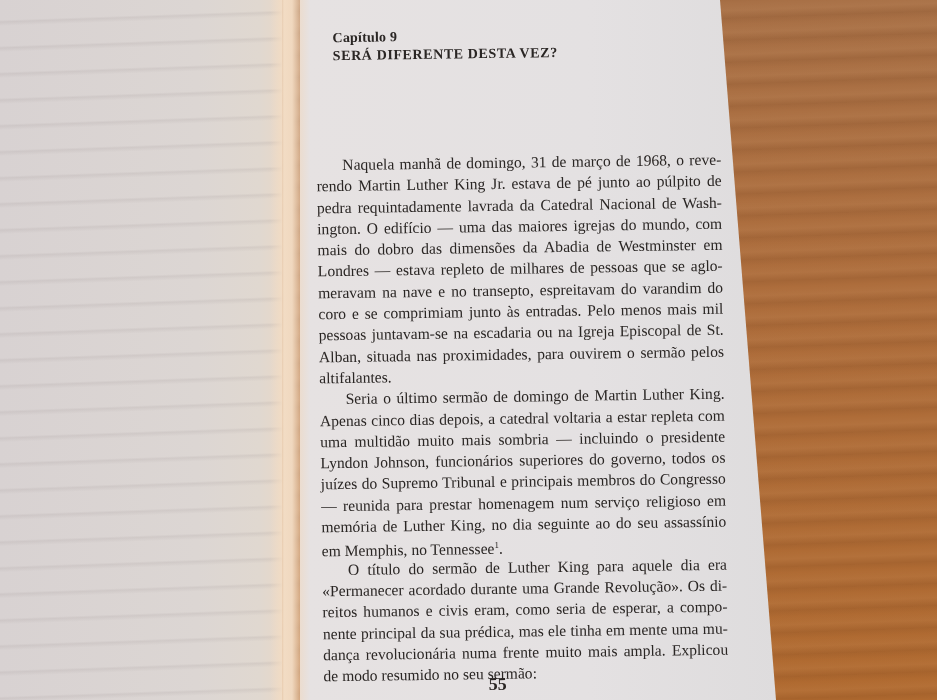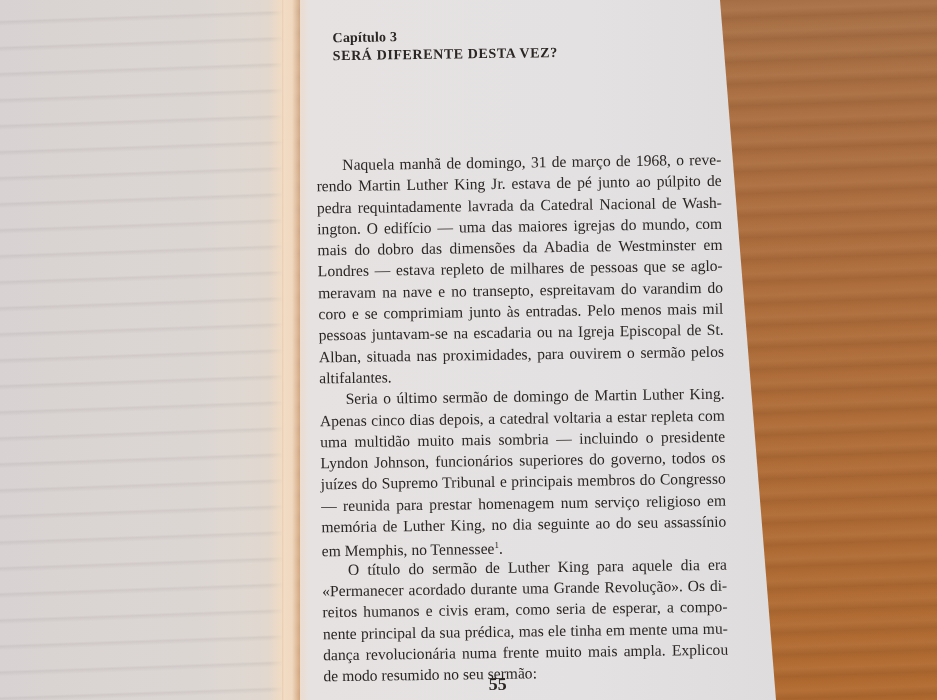--- a/index.html
+++ b/index.html
@@ -47,21 +47,21 @@
 </style>
 </head>
 <body>
 
 <div class="wood"></div>
 <div class="left-page"></div>
 <div class="right-page"></div>
 <div class="gutter"></div>
 
 <div class="content">
-  <div class="chapter-label">Capítulo 3</div>
+  <div class="chapter-label">Capítulo 9</div>
   <div class="chapter-title">SERÁ DIFERENTE DESTA VEZ?</div>
 
   <div class="body-text">
 
     <div>
       <div class="line indent justify">Naquela manhã de domingo, 31 de março de 1968, o reve-</div>
       <div class="line justify">rendo Martin Luther King Jr. estava de pé junto ao púlpito de</div>
       <div class="line justify">pedra requintadamente lavrada da Catedral Nacional de Wash-</div>
       <div class="line justify">ington. O edifício — uma das maiores igrejas do mundo, com</div>
       <div class="line justify">mais do dobro das dimensões da Abadia de Westminster em</div>

